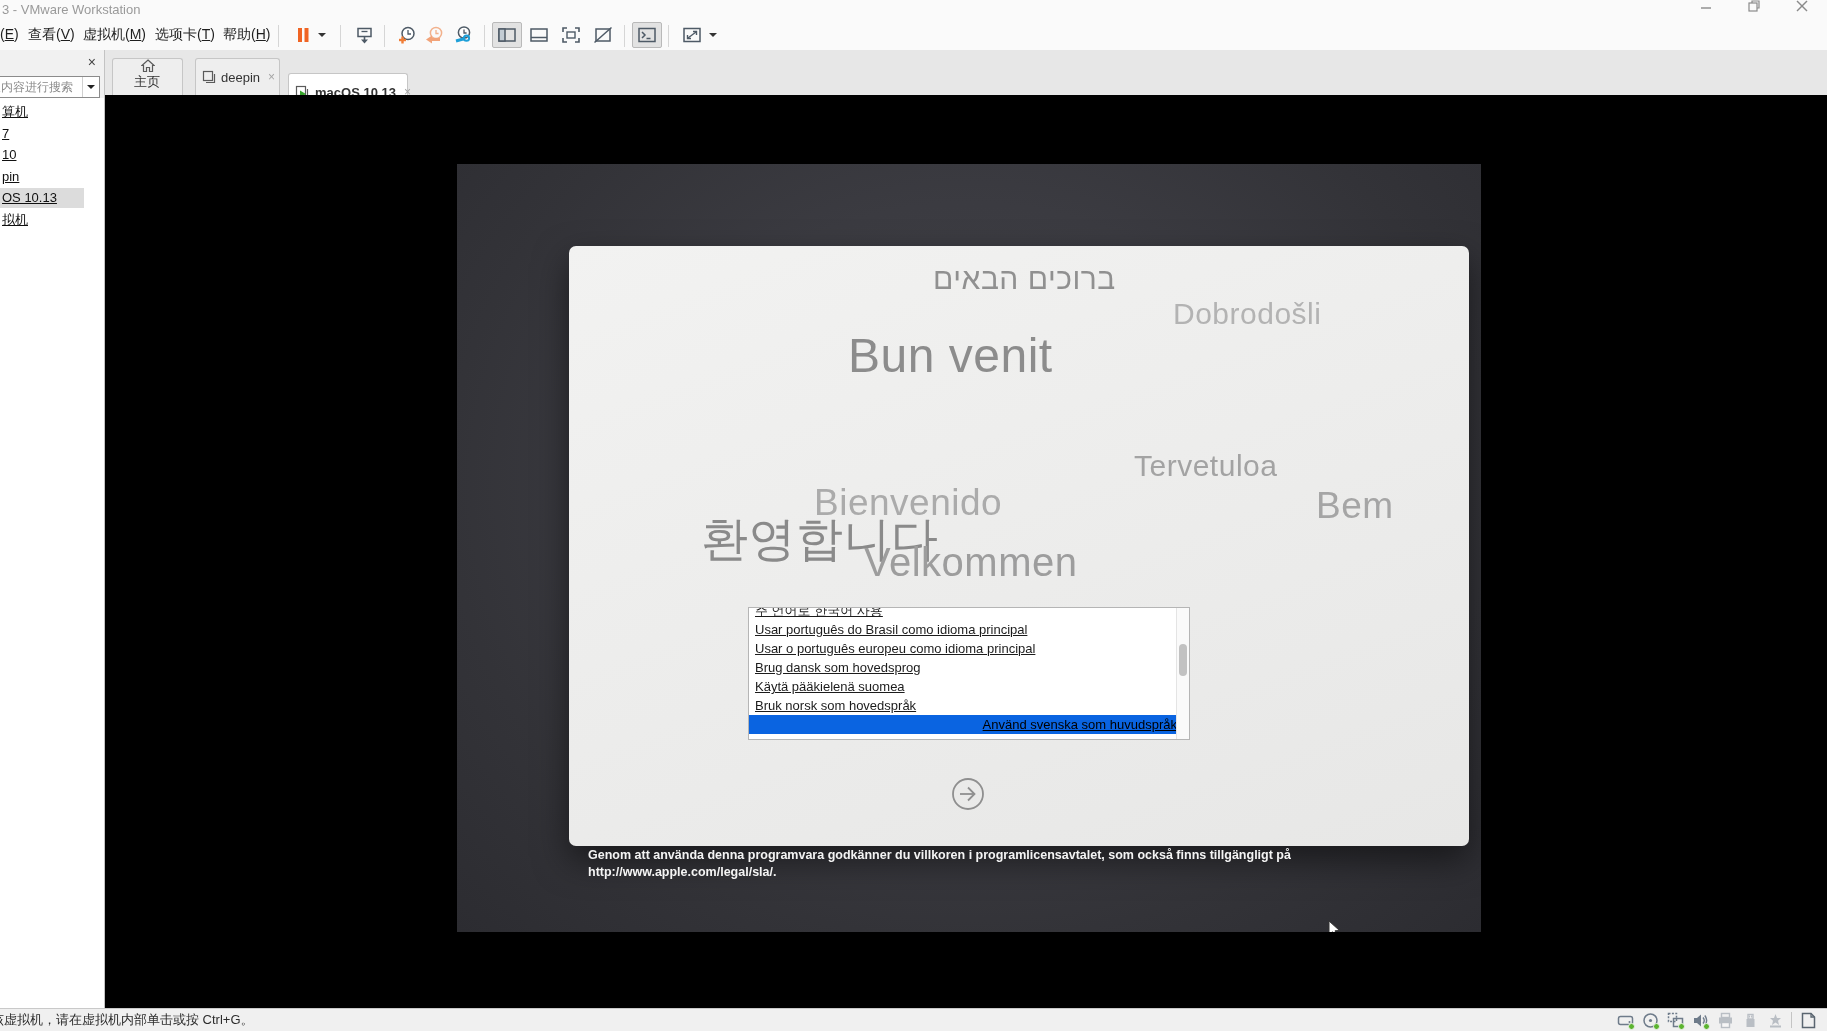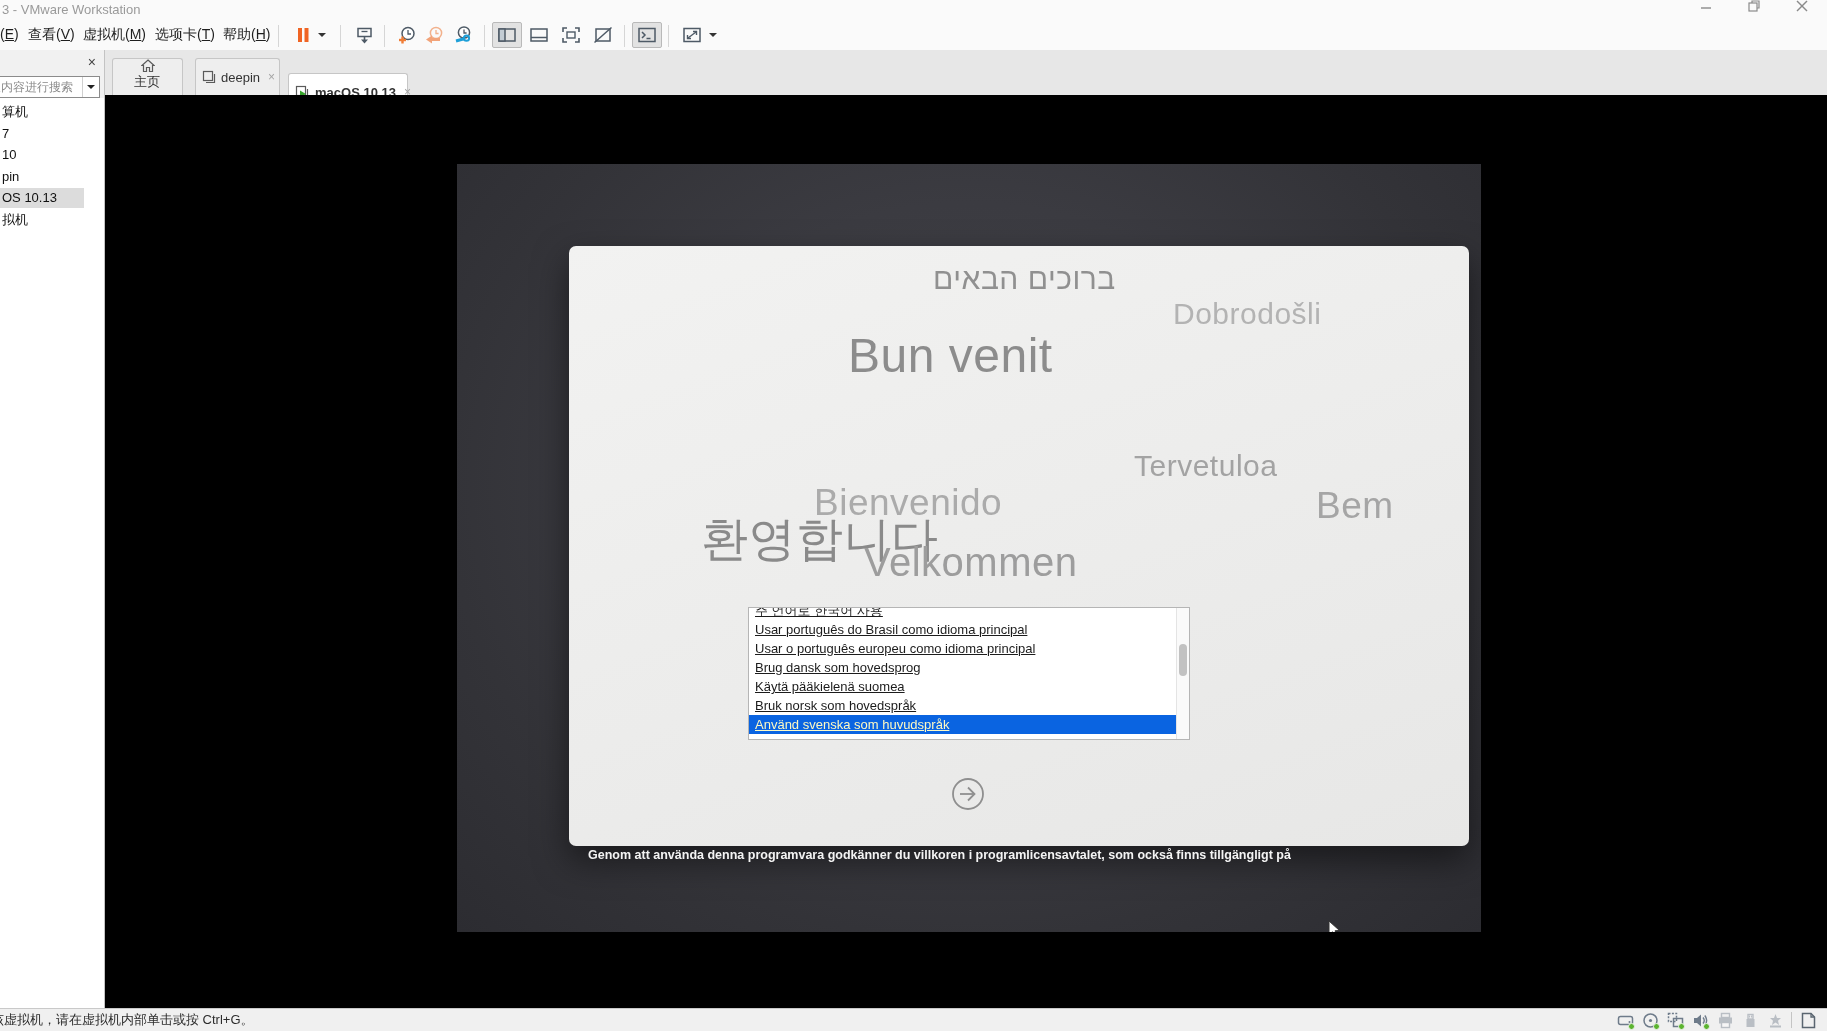--- a/index.html
+++ b/index.html
@@ -31,37 +31,37 @@
   .tab .tab-close { color:#a5a5a5; font-size:12px; font-weight:normal; padding:0 2px; }
   .tab-ico { display:flex; }
 
   
   .sidebar { position:absolute; left:0; top:50px; width:105px; height:958px; background:#f1f1f1; border-right:1px solid #c3c3c3; }
   .sb-close { position:absolute; top:4px; right:8px; font-size:14px; color:#444; cursor:default; }
   .searchbox { position:absolute; left:-16px; top:26px; width:116px; height:22px; background:#fff; border:1px solid #8b8b8b; display:flex; }
   .searchbox .ph { flex:1; font-size:12px; color:#8a8a8a; line-height:20px; padding-left:4px; white-space:nowrap; overflow:hidden; }
   .searchbox .dd { width:17px; border-left:1px solid #d0d0d0; display:flex; align-items:center; justify-content:center; }
   .sb-list { position:absolute; left:0; top:48px; width:104px; height:910px; background:#ffffff; }
-  .sb-item { position:absolute; left:0; width:84px; height:20px; font-size:13px; color:#111; line-height:20px; padding-left:2px; white-space:nowrap; overflow:hidden; }
+  .sb-item { position:absolute; left:0; width:84px; height:20px; font-size:13px; color:#111; line-height:20px; padding-left:2px; white-space:nowrap; overflow:hidden;text-decoration:underline; }
   .sb-item.selected { background:#dcdcdc; }
 
   
   .vm-area { position:absolute; left:105px; top:95px; width:1722px; height:913px; background:#000; overflow:hidden; }
   .macos-screen { position:absolute; left:352px; top:69px; width:1024px; height:768px;
      background:radial-gradient(ellipse at 50% 42%, #424248 0%, #3b3b41 45%, #333338 72%, #2c2c31 100%); overflow:hidden; }
 
   .dialog { position:absolute; left:112px; top:82px; width:900px; height:600px; border-radius:7px;
      background:linear-gradient(160deg,#f2f2f1 0%, #ececeb 55%, #e7e7e6 100%);
      box-shadow:0 14px 34px rgba(0,0,0,0.5); overflow:hidden; }
   .greet { position:absolute; white-space:nowrap; font-weight:normal; letter-spacing:0.5px; }
 
   .langbox { position:absolute; left:179px; top:361px; width:442px; height:133px; background:#fff; border:1px solid #b5b5b5; overflow:hidden; }
   .langrows { position:absolute; left:0; top:-7px; width:428px; }
   .langrow { height:19px; line-height:19px; font-size:13px; color:#1c1c1c; padding-left:6px; white-space:nowrap; overflow:hidden;text-decoration:underline; }
-  .langrow.selected { background:#0a64e1; color:#fef9c3; }
+  .langrow.selected { background:#0a64e1; color:#000000;text-align:right; }
   .lang-scroll { position:absolute; right:0; top:0; width:13px; height:131px; background:#fafafa; border-left:1px solid #e4e4e4; }
   .lang-thumb { position:absolute; left:2px; top:36px; width:8px; height:32px; border-radius:4px; background:#c2c2c2; }
 
   .continue-btn { position:absolute; left:382px; top:531px; width:34px; height:34px; }
 
   .license { position:absolute; left:131px; top:683px; width:790px; color:#f4f4f4; font-size:12.5px; font-weight:bold; line-height:17px; }
 
   .cursor { position:absolute; left:871px; top:756px; }
 
   
@@ -293,20 +293,21 @@
         <svg class="ico" width="34" height="34" viewBox="0 0 34 34">
           <circle cx="17" cy="17" r="15" fill="none" stroke="#8f8f8f" stroke-width="1.8"></circle>
           <line x1="9" y1="17" x2="23" y2="17" stroke="#8f8f8f" stroke-width="1.8"></line>
           <polyline points="17,10.5 23.5,17 17,23.5" fill="none" stroke="#8f8f8f" stroke-width="1.8"></polyline>
         </svg>
       </div>
     </div>
 
     <div class="license">
       <div>Genom att använda denna programvara godkänner du villkoren i programlicensavtalet, som också finns tillgängligt på</div>
+      <div>http://www.apple.com/legal/sla/.</div>
     </div>
 
     <span class="cursor">
       <svg class="ico" width="13" height="19" viewBox="0 0 13 19">
           <polygon points="1,1 1,15 4.5,11.8 7,17.5 9.5,16.3 7,10.8 11.5,10.5" fill="#fff" stroke="#333" stroke-width="1"></polygon>
         </svg>
     </span>
   </div>
 </div>
 

